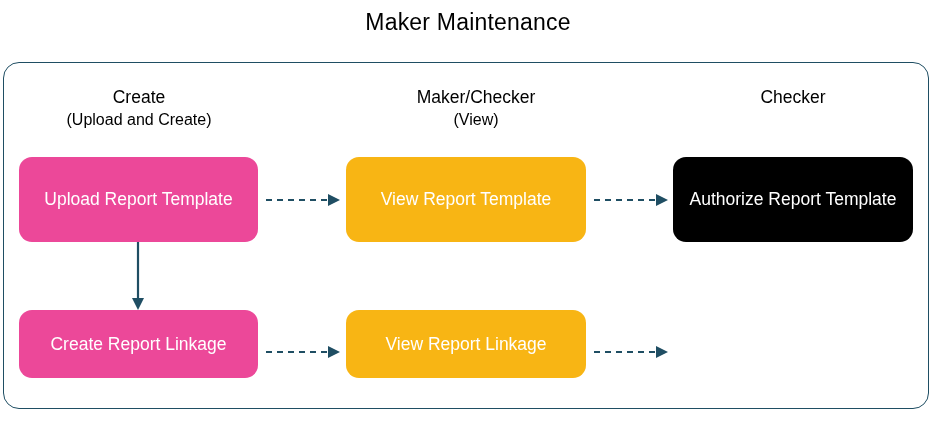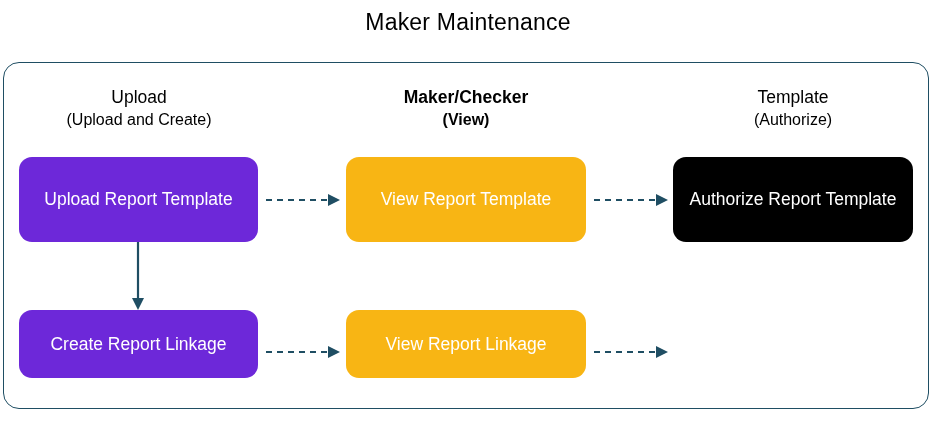--- a/index.html
+++ b/index.html
@@ -53,38 +53,38 @@
   .col-head .role {
     display: block;
     font-size: 17.5px;
   }
   .col-head .scope {
     display: block;
     font-size: 16px;
     margin-top: 1px;
   }
   .col-head.c1 { left: 19px;  top: 86px; width: 240px; }
-  .col-head.c2 { left: 346px; top: 86px; width: 240px; font-weight: bold; }
+  .col-head.c2 { left: 356px; top: 86px; width: 240px; }
   .col-head.c3 { left: 673px; top: 86px; width: 240px; }
 
   
   .node {
     position: absolute;
     display: flex;
     align-items: center;
     justify-content: center;
     text-align: center;
     color: #ffffff;
     font-size: 17.5px;
     line-height: 23px;
     border-radius: 13px;
     box-sizing: border-box;
     padding: 4px 10px;
   }
-  .node.teal   { background: #6d28d9; }
+  .node.teal   { background: #ec4899; }
   .node.amber  { background: #F8B514; }
   .node.purple { background: #000000; }
 
   .r1 { top: 157px; height: 85px; }
   .r2 { top: 310px; height: 68px; }
   .colA { left: 19px;  width: 239px; }
   .colB { left: 346px; width: 240px; }
   .colC { left: 673px; width: 240px; }
 
   
@@ -97,30 +97,29 @@
 </head>
 <body>
 
 <div id="canvas">
 
   <div class="diagram-title">Maker Maintenance</div>
 
   <div class="frame"></div>
 
   <div class="col-head c1">
-    <span class="role">Upload</span>
+    <span class="role">Create</span>
     <span class="scope">(Upload and Create)</span>
   </div>
   <div class="col-head c2">
     <span class="role">Maker/Checker</span>
     <span class="scope">(View)</span>
   </div>
   <div class="col-head c3">
-    <span class="role">Template</span>
-    <span class="scope">(Authorize)</span>
+    <span class="role">Checker</span>
   </div>
 
   <div class="node teal r1 colA">Upload Report Template</div>
   <div class="node amber r1 colB">View Report Template</div>
   <div class="node purple r1 colC">Authorize Report Template</div>
 
   <div class="node teal r2 colA">Create Report Linkage</div>
   <div class="node amber r2 colB">View Report Linkage</div>
 
   <div class="connector" style="left:266px; top:191px; width:76px; height:18px;">

